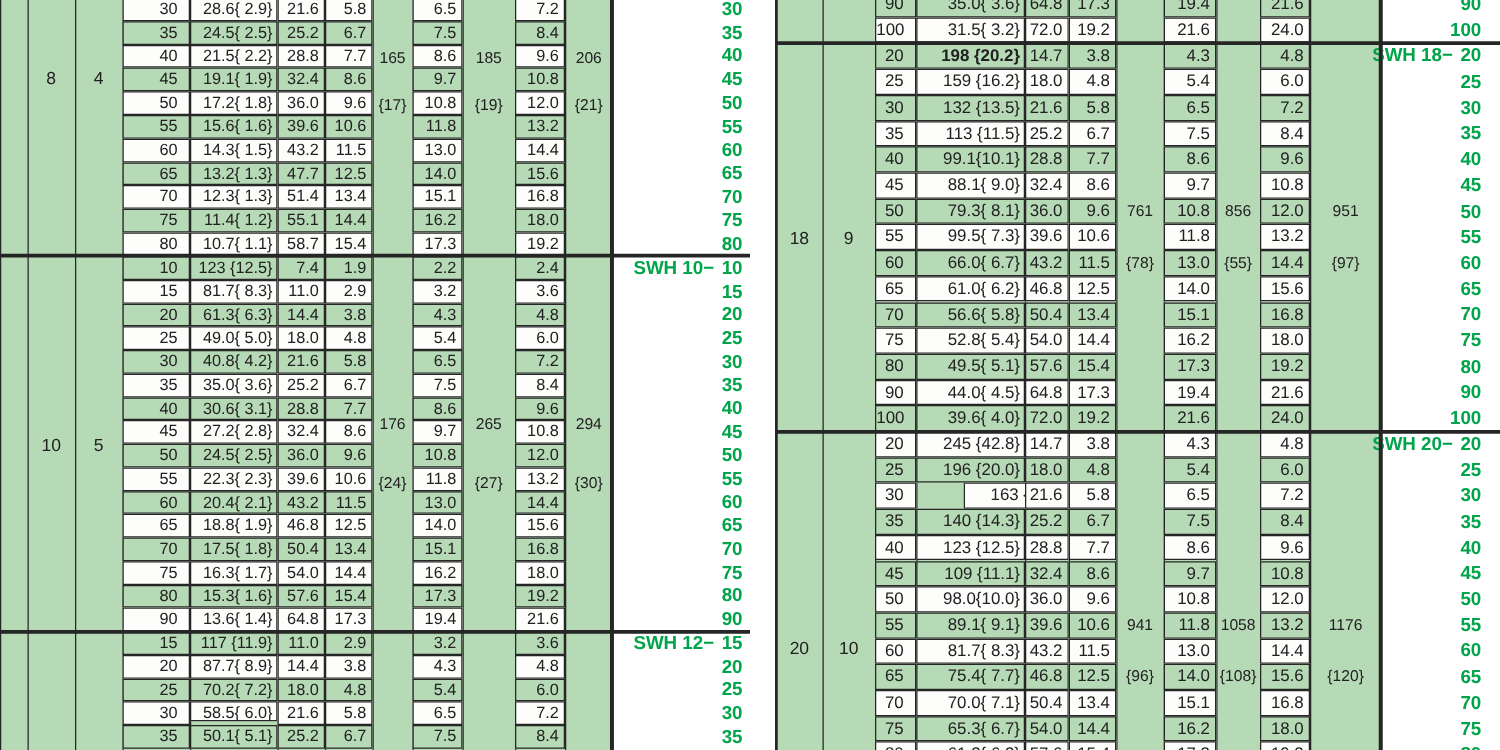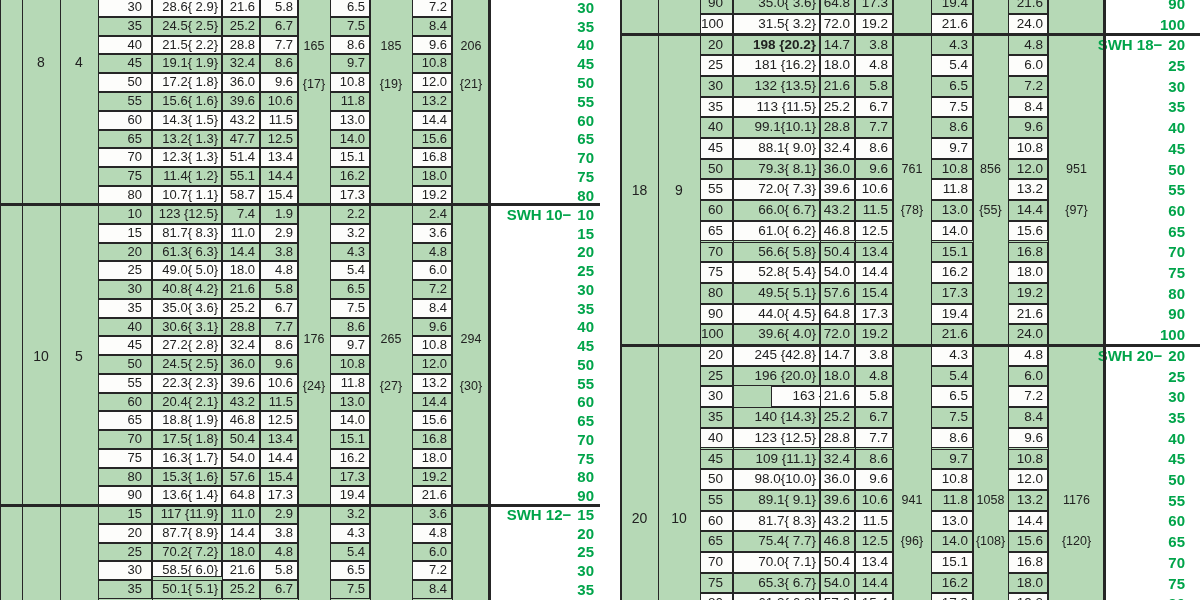--- a/index.html
+++ b/index.html
@@ -312,21 +312,21 @@
     <div class="abs boxcell w" style="left: 1008px; top: 13.7px; width: 40px; height: 20.7px; line-height: 18.7px; font-size: 13.5px;">24.0</div>
     <div class="abs code" style="left: 1107px; top: 13.7px; width: 86px; height: 20.7px; padding-right: 8px;"><span>100</span></div>
     <div class="abs boxcell g Lcell" style="left: 700px; top: 34.5px; width: 33px; height: 20.7px; line-height: 18.7px; font-size: 13.5px;">20</div>
     <div class="abs boxcell g loadcell" style="left: 733px; top: 34.5px; width: 87px; height: 20.7px; line-height: 18.7px; font-size: 13.5px; font-weight: bold;">198 {20.2}</div>
     <div class="abs boxcell g" style="left: 820px; top: 34.5px; width: 35px; height: 20.7px; line-height: 18.7px; font-size: 13.5px;">14.7</div>
     <div class="abs boxcell g" style="left: 855px; top: 34.5px; width: 38px; height: 20.7px; line-height: 18.7px; font-size: 13.5px;">3.8</div>
     <div class="abs boxcell g" style="left: 931px; top: 34.5px; width: 42px; height: 20.7px; line-height: 18.7px; font-size: 13.5px;">4.3</div>
     <div class="abs boxcell g" style="left: 1008px; top: 34.5px; width: 40px; height: 20.7px; line-height: 18.7px; font-size: 13.5px;">4.8</div>
     <div class="abs code" style="left: 1107px; top: 34.5px; width: 86px; height: 20.7px; padding-right: 8px;"><span class="pfx">SWH 18−</span><span>20</span></div>
     <div class="abs boxcell w Lcell" style="left: 700px; top: 55.2px; width: 33px; height: 20.7px; line-height: 18.7px; font-size: 13.5px;">25</div>
-    <div class="abs boxcell w loadcell" style="left: 733px; top: 55.2px; width: 87px; height: 20.7px; line-height: 18.7px; font-size: 13.5px;">181 {16.2}</div>
+    <div class="abs boxcell w loadcell" style="left: 733px; top: 55.2px; width: 87px; height: 20.7px; line-height: 18.7px; font-size: 13.5px;">159 {16.2}</div>
     <div class="abs boxcell w" style="left: 820px; top: 55.2px; width: 35px; height: 20.7px; line-height: 18.7px; font-size: 13.5px;">18.0</div>
     <div class="abs boxcell w" style="left: 855px; top: 55.2px; width: 38px; height: 20.7px; line-height: 18.7px; font-size: 13.5px;">4.8</div>
     <div class="abs boxcell w" style="left: 931px; top: 55.2px; width: 42px; height: 20.7px; line-height: 18.7px; font-size: 13.5px;">5.4</div>
     <div class="abs boxcell w" style="left: 1008px; top: 55.2px; width: 40px; height: 20.7px; line-height: 18.7px; font-size: 13.5px;">6.0</div>
     <div class="abs code" style="left: 1107px; top: 55.2px; width: 86px; height: 20.7px; padding-right: 8px;"><span>25</span></div>
     <div class="abs boxcell g Lcell" style="left: 700px; top: 75.9px; width: 33px; height: 20.7px; line-height: 18.7px; font-size: 13.5px;">30</div>
     <div class="abs boxcell g loadcell" style="left: 733px; top: 75.9px; width: 87px; height: 20.7px; line-height: 18.7px; font-size: 13.5px;">132 {13.5}</div>
     <div class="abs boxcell g" style="left: 820px; top: 75.9px; width: 35px; height: 20.7px; line-height: 18.7px; font-size: 13.5px;">21.6</div>
     <div class="abs boxcell g" style="left: 855px; top: 75.9px; width: 38px; height: 20.7px; line-height: 18.7px; font-size: 13.5px;">5.8</div>
     <div class="abs boxcell g" style="left: 931px; top: 75.9px; width: 42px; height: 20.7px; line-height: 18.7px; font-size: 13.5px;">6.5</div>
@@ -354,21 +354,21 @@
     <div class="abs boxcell w" style="left: 1008px; top: 138px; width: 40px; height: 20.7px; line-height: 18.7px; font-size: 13.5px;">10.8</div>
     <div class="abs code" style="left: 1107px; top: 138px; width: 86px; height: 20.7px; padding-right: 8px;"><span>45</span></div>
     <div class="abs boxcell g Lcell" style="left: 700px; top: 158.7px; width: 33px; height: 20.7px; line-height: 18.7px; font-size: 13.5px;">50</div>
     <div class="abs boxcell g loadcell" style="left: 733px; top: 158.7px; width: 87px; height: 20.7px; line-height: 18.7px; font-size: 13.5px;">79.3{ 8.1}</div>
     <div class="abs boxcell g" style="left: 820px; top: 158.7px; width: 35px; height: 20.7px; line-height: 18.7px; font-size: 13.5px;">36.0</div>
     <div class="abs boxcell g" style="left: 855px; top: 158.7px; width: 38px; height: 20.7px; line-height: 18.7px; font-size: 13.5px;">9.6</div>
     <div class="abs boxcell g" style="left: 931px; top: 158.7px; width: 42px; height: 20.7px; line-height: 18.7px; font-size: 13.5px;">10.8</div>
     <div class="abs boxcell g" style="left: 1008px; top: 158.7px; width: 40px; height: 20.7px; line-height: 18.7px; font-size: 13.5px;">12.0</div>
     <div class="abs code" style="left: 1107px; top: 158.7px; width: 86px; height: 20.7px; padding-right: 8px;"><span>50</span></div>
     <div class="abs boxcell w Lcell" style="left: 700px; top: 179.4px; width: 33px; height: 20.7px; line-height: 18.7px; font-size: 13.5px;">55</div>
-    <div class="abs boxcell w loadcell" style="left: 733px; top: 179.4px; width: 87px; height: 20.7px; line-height: 18.7px; font-size: 13.5px;">72.0{ 7.3}</div>
+    <div class="abs boxcell w loadcell" style="left: 733px; top: 179.4px; width: 87px; height: 20.7px; line-height: 18.7px; font-size: 13.5px;">99.5{ 7.3}</div>
     <div class="abs boxcell w" style="left: 820px; top: 179.4px; width: 35px; height: 20.7px; line-height: 18.7px; font-size: 13.5px;">39.6</div>
     <div class="abs boxcell w" style="left: 855px; top: 179.4px; width: 38px; height: 20.7px; line-height: 18.7px; font-size: 13.5px;">10.6</div>
     <div class="abs boxcell w" style="left: 931px; top: 179.4px; width: 42px; height: 20.7px; line-height: 18.7px; font-size: 13.5px;">11.8</div>
     <div class="abs boxcell w" style="left: 1008px; top: 179.4px; width: 40px; height: 20.7px; line-height: 18.7px; font-size: 13.5px;">13.2</div>
     <div class="abs code" style="left: 1107px; top: 179.4px; width: 86px; height: 20.7px; padding-right: 8px;"><span>55</span></div>
     <div class="abs boxcell g Lcell" style="left: 700px; top: 200.1px; width: 33px; height: 20.7px; line-height: 18.7px; font-size: 13.5px;">60</div>
     <div class="abs boxcell g loadcell" style="left: 733px; top: 200.1px; width: 87px; height: 20.7px; line-height: 18.7px; font-size: 13.5px;">66.0{ 6.7}</div>
     <div class="abs boxcell g" style="left: 820px; top: 200.1px; width: 35px; height: 20.7px; line-height: 18.7px; font-size: 13.5px;">43.2</div>
     <div class="abs boxcell g" style="left: 855px; top: 200.1px; width: 38px; height: 20.7px; line-height: 18.7px; font-size: 13.5px;">11.5</div>
     <div class="abs boxcell g" style="left: 931px; top: 200.1px; width: 42px; height: 20.7px; line-height: 18.7px; font-size: 13.5px;">13.0</div>

